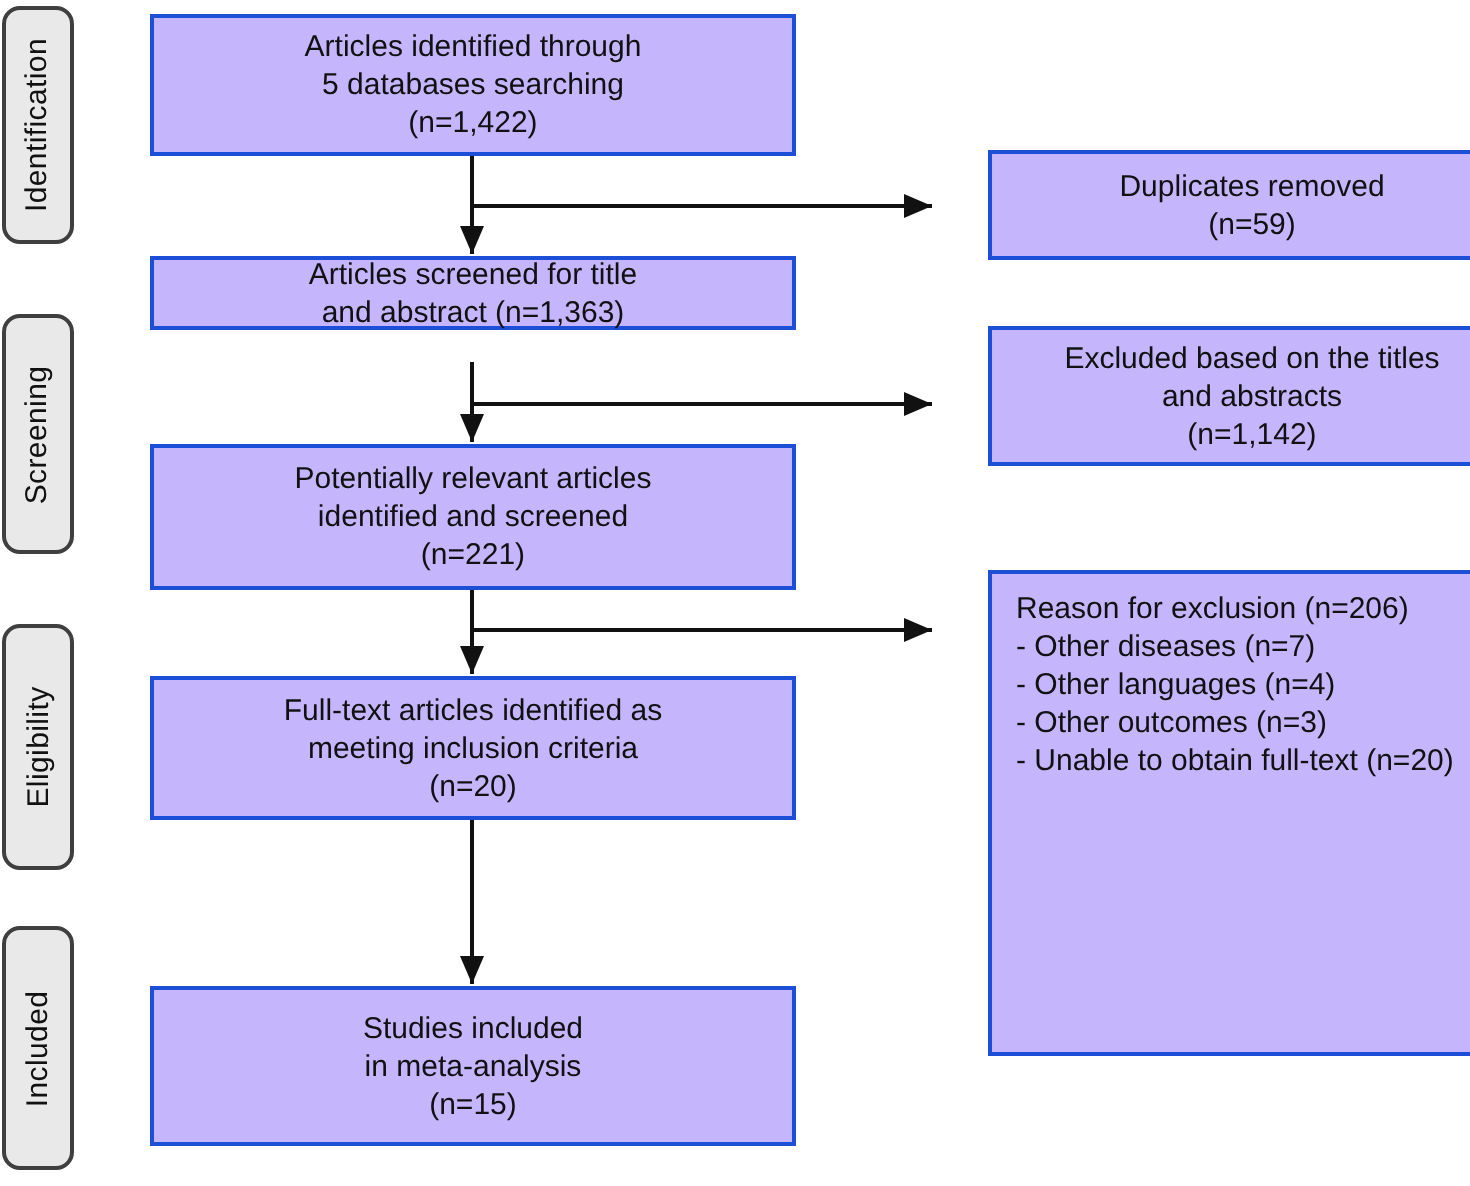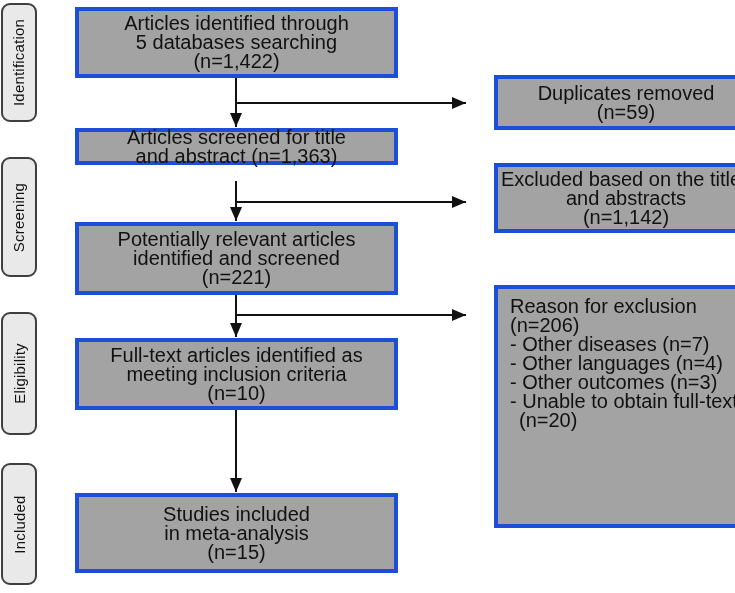--- a/index.html
+++ b/index.html
@@ -36,24 +36,24 @@
   }
   .stage span {
     transform: rotate(-90deg);
     white-space: nowrap;
     font-size: 15px;
     letter-spacing: 0.2px;
     color: #111111;
   }
   .box {
     position: absolute;
-    background: #a3a3a3;
-    border: 4px solid #1d4ed8;
+    background: #c4b5fd;
+    border: 2px solid #1d4ed8;
     box-sizing: border-box;
-    font-size: 20px;
+    font-size: 15px;
     line-height: 19px;
     color: #111111;
   }
   .box.centered {
     display: flex;
     flex-direction: column;
     align-items: center;
     justify-content: center;
     text-align: center;
     white-space: pre-line;
@@ -105,21 +105,21 @@
   <div class="box main centered" style="top:7px;height:71px">Articles identified through
 5 databases searching
 (n=1,422)</div>
   <div class="box main centered" style="top:128px;height:37px">Articles screened for title
 and abstract (n=1,363)</div>
   <div class="box main centered" style="top:222px;height:73px">Potentially relevant articles
 identified and screened
 (n=221)</div>
   <div class="box main centered" style="top:338px;height:72px">Full-text articles identified as
 meeting inclusion criteria
-(n=10)</div>
+(n=20)</div>
   <div class="box main centered" style="top:493px;height:80px">Studies included
 in meta-analysis
 (n=15)</div>
 
   <div class="box side centered" style="top:75px;height:55px">Duplicates removed
 (n=59)</div>
   <div class="box side centered" style="top:163px;height:70px">Excluded based on the titles
 and abstracts
 (n=1,142)</div>
 

